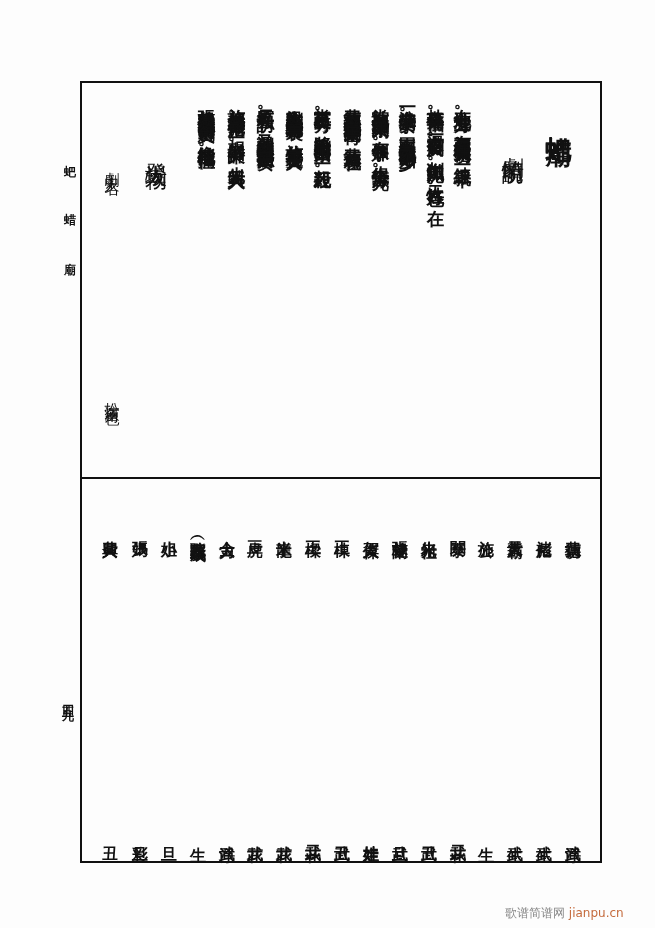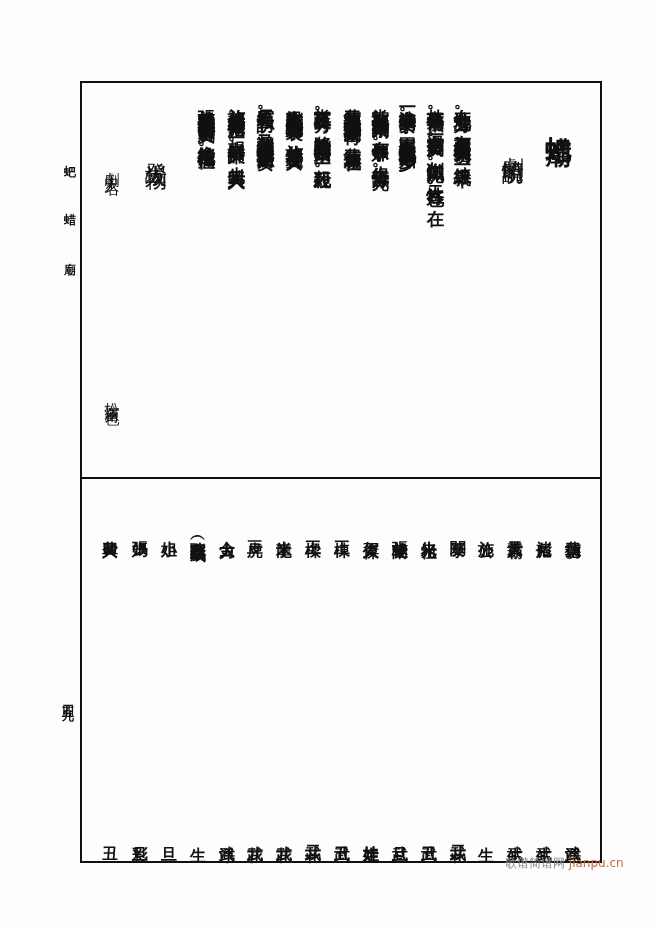--- a/index.html
+++ b/index.html
@@ -12,21 +12,21 @@
   .vcol { position:absolute; writing-mode:vertical-rl; text-orientation:upright;
           white-space:nowrap; line-height:1; }
   .title { font-size:26px; font-weight:bold; letter-spacing:2px; }
   .subhead { font-size:22px; letter-spacing:2px; }
   .body-col { font-size:17.5px; letter-spacing:1.35px; font-weight:bold; }
   .small { font-size:15px; letter-spacing:3px; }
   .margin-char { font-size:12px; position:absolute; font-weight:bold; }
   .cast-name { font-size:16px; letter-spacing:1px; font-weight:bold; }
   .role { position:absolute; writing-mode:vertical-rl; text-orientation:upright;
           font-size:16px; font-weight:bold; line-height:1; letter-spacing:1px; }
-  .watermark { position:absolute; left:505px; top:855px; font-size:12px; color:#888;
+  .watermark { position:absolute; left:505px; top:905px; font-size:12px; color:#888;
                font-family:"DejaVu Sans","Liberation Sans",sans-serif; }
   .watermark .latin { color:#c46a3c; }
 </style>
 </head>
 <body>
 
 <div class="page">
 
   <div class="hline" style="left:80px; top:81px; width:522px;"></div>
   <div class="vline" style="left:600px; top:81px; height:782px;"></div>

